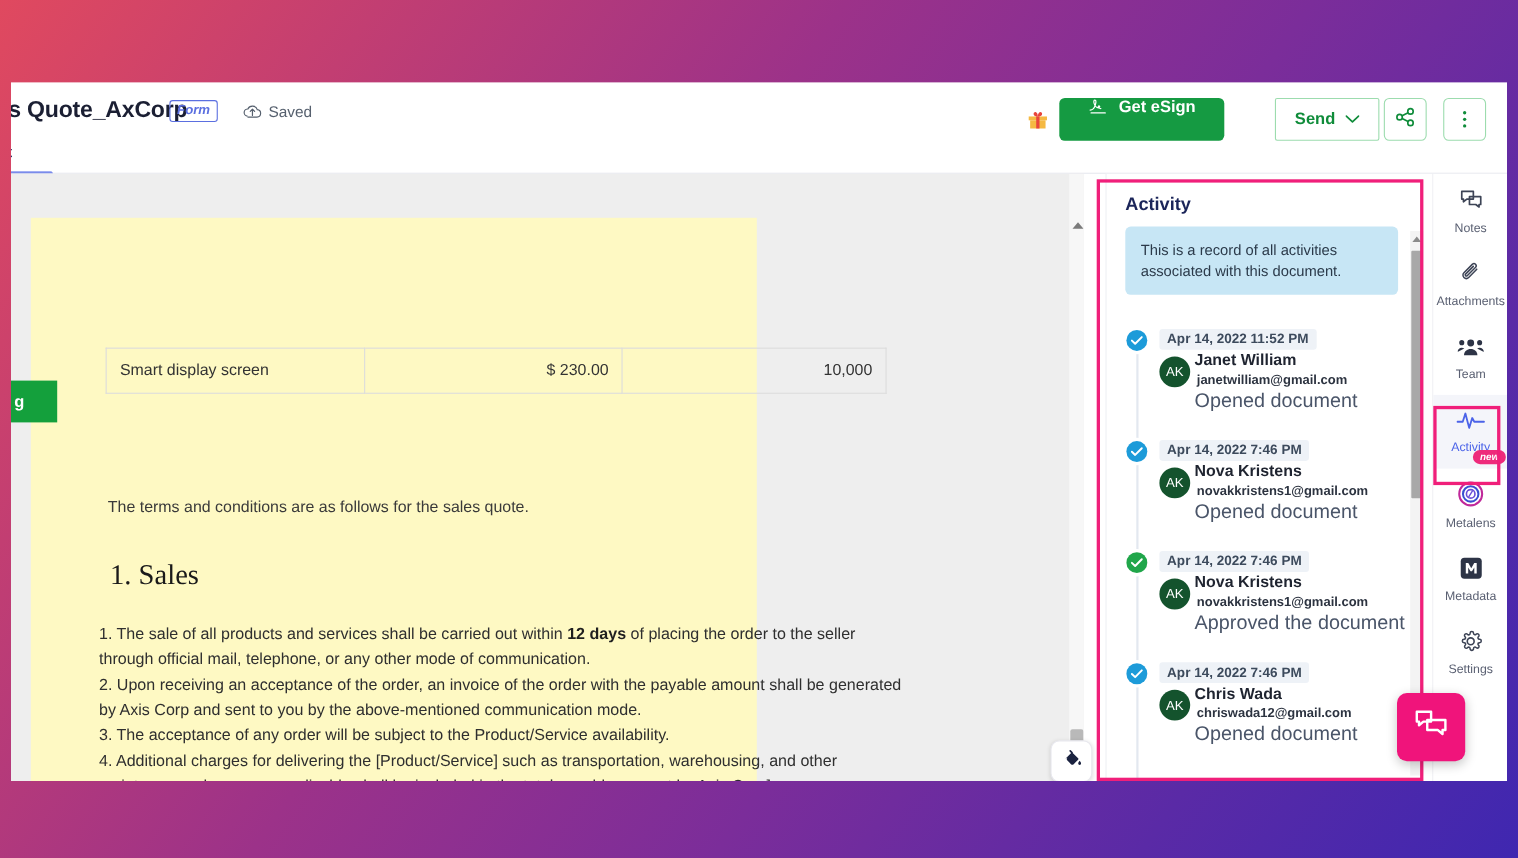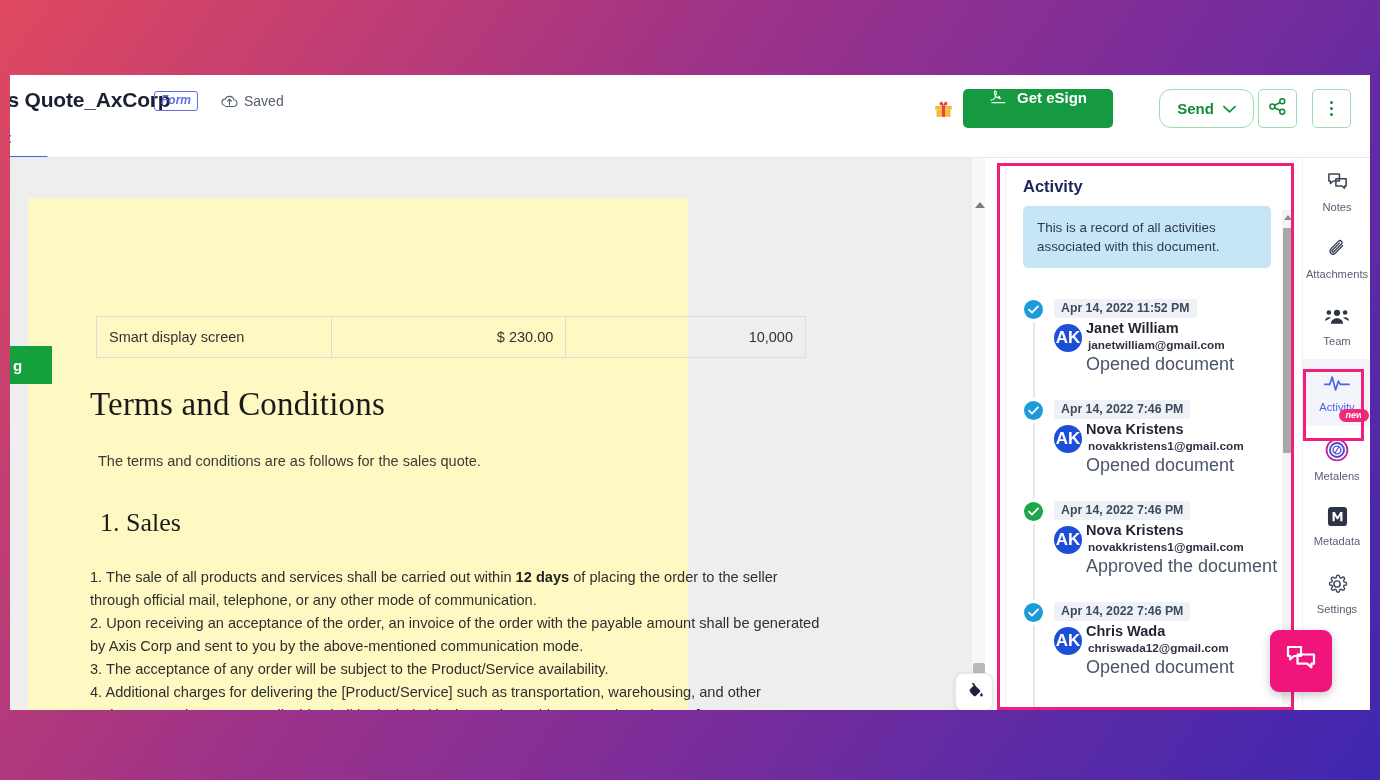--- a/index.html
+++ b/index.html
@@ -79,21 +79,21 @@
     position: absolute; left: 953px; top: 14px;
     width: 150px; height: 39px;
     background: #16a34a; background: #159a42;
     border-radius: 5px; color: #fff;
     display: flex; justify-content: center; gap: 8px;
     font-size: 15px; font-weight: 700; cursor: pointer;
   }
   #send-btn {
     position: absolute; left: 1149px; top: 14px;
     width: 95px; height: 39px;
-    border: 1px solid #9cdcae; border-radius: 12px;
+    border: 1px solid #9cdcae; border-radius: 2px;
     background: #fff; color: #0f8c3a;
     display: flex; align-items: center; justify-content: center; gap: 9px;
     font-size: 15px; font-weight: 600; cursor: pointer;
   }
   #share-btn, #more-btn {
     position: absolute; top: 14px;
     width: 39px; height: 39px;
     border: 1px solid #9cdcae; border-radius: 5px;
     background: #fff; color: #0f8c3a;
     display: flex; align-items: center; justify-content: center;
@@ -233,22 +233,22 @@
   .act-check svg { display: block; }
   .act-time {
     position: absolute; left: 48px; top: 1px;
     background: #eef2f7; color: #3c4a5c;
     font-size: 12.3px; font-weight: 600;
     padding: 2px 7px 3px 7px; border-radius: 3px;
   }
   .act-avatar {
     position: absolute; left: 48px; top: 26px;
     width: 28px; height: 28px; border-radius: 50%;
-    background: #1d4ed8; color: #fff;
-    font-size: 17px; font-weight: 700;
+    background: #14532d; color: #fff;
+    font-size: 12px; font-weight: 400;
     display: flex; align-items: center; justify-content: center;
   }
   .act-name {
     position: absolute; left: 80px; top: 22px;
     font-size: 14.5px; font-weight: 700; color: #1f2430;
   }
   .act-email {
     position: absolute; left: 82px; top: 40px;
     font-size: 11.8px; font-weight: 700; color: #2c3340;
   }
@@ -412,21 +412,20 @@
       <table id="doc-table">
         <tbody>
             <tr>
           <td class="cell-item">Smart display screen</td>
           <td class="cell-price">$ 230.00</td>
           <td class="cell-qty">10,000</td>
         </tr>
       </tbody>
         </table>
 
-      <div class="doc-h1">Terms and Conditions</div>
       <div class="doc-lead">The terms and conditions are as follows for the sales quote.</div>
       <div class="doc-h2" id="h2-sales">1. Sales</div>
 
       <div id="doc-body">
         <div><span> 1. The sale of all products and services shall be carried out within </span><b>12 days</b><span> of placing the order to the seller through official mail, telephone, or any other mode of communication.</span></div>
         <div>2. Upon receiving an acceptance of the order, an invoice of the order with the payable amount shall be generated by Axis Corp and sent to you by the above-mentioned communication mode.</div>
         <div>3. The acceptance of any order will be subject to the Product/Service availability.</div>
         <div>4. Additional charges for delivering the [Product/Service] such as transportation, warehousing, and other maintenance charges as applicable shall be included in the total payable amount by Axis Corp].</div>
       </div>
 

